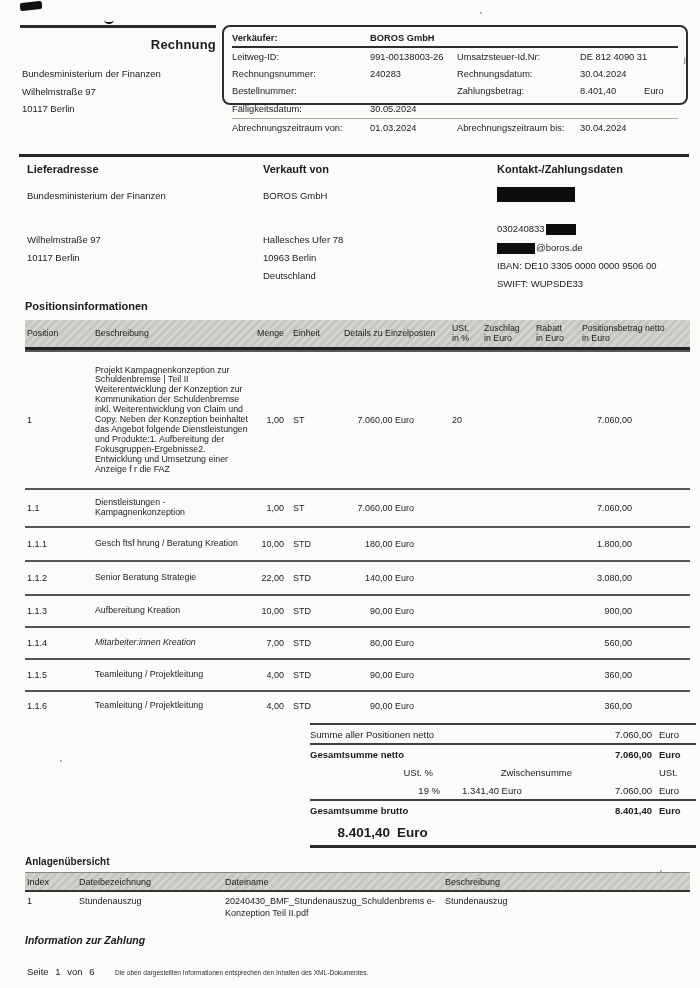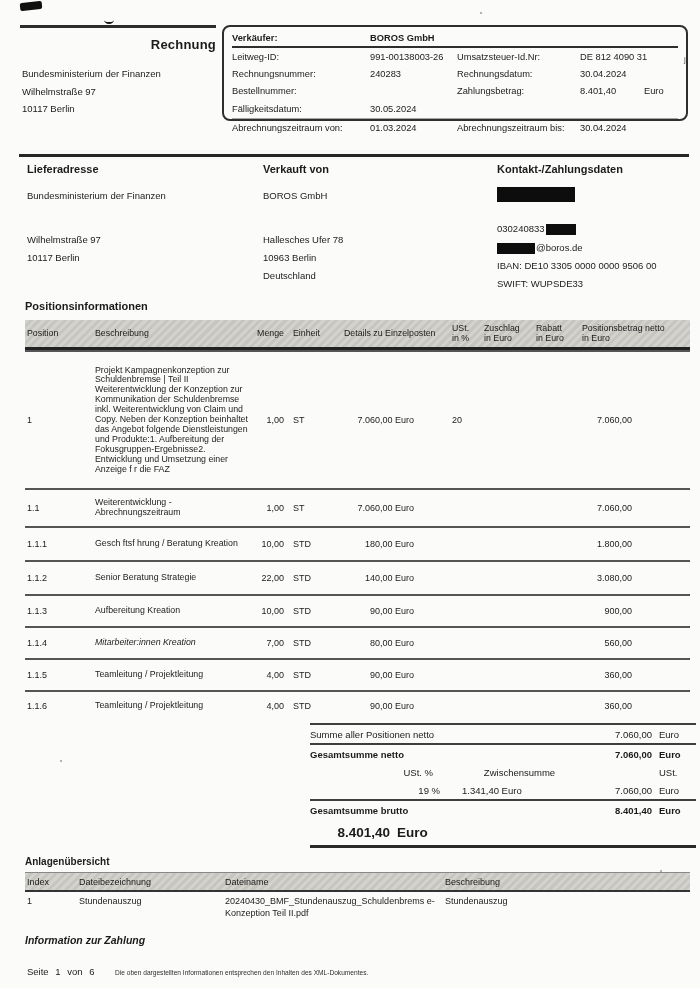--- a/index.html
+++ b/index.html
@@ -14,21 +14,21 @@
   .speck{position:absolute;background:#9a9a94;border-radius:50%;}
 
   
   .scribble{position:absolute;left:20px;top:2px;width:22px;height:8px;background:#101010;transform:rotate(-6deg);border-radius:2px;}
   .hand-mark{position:absolute;left:104px;top:16px;width:10px;height:6px;border-bottom:2px solid #141414;border-radius:50%;}
   .recipient-block{position:absolute;left:20px;top:25px;width:196px;border-top:3px solid #2c2c2c;}
   .doc-title{font-size:13px;font-weight:bold;margin:9px 0 0 2px;letter-spacing:.2px;text-align:right;}
   .recipient-lines{margin-top:13px;font-size:9.5px;line-height:17.5px;padding-left:2px;}
 
   
-  .seller-box{position:absolute;left:222px;top:25px;width:466px;height:96px;border:2px solid #2e2e2e;border-radius:8px;box-sizing:border-box;padding:0 8px;font-size:9.3px;}
+  .seller-box{position:absolute;left:222px;top:25px;width:466px;height:80px;border:2px solid #2e2e2e;border-radius:8px;box-sizing:border-box;padding:0 8px;font-size:9.3px;}
   .sb-row{position:relative;height:17.4px;}
   .sb-row.first{height:21px;border-bottom:2px solid #2e2e2e;padding-top:3px;box-sizing:border-box;}
   .sb-row.last{height:20px;border-top:1px solid #a8a8a2;padding-top:3px;box-sizing:border-box;}
   .sb-row span{position:absolute;top:50%;transform:translateY(-50%);white-space:nowrap;}
   .sb-row.first span{top:60%;}
   .bl{left:0;} .bv{left:138px;} .rl{left:225px;} .rv{left:348px;} .ru{left:412px;}
   .bold{font-weight:bold;}
 
   
   .rule-main{position:absolute;left:19px;top:154px;width:670px;height:3px;background:#262626;}
@@ -62,21 +62,21 @@
   .italic{font-style:italic;}
 
   
   .summary{position:absolute;left:310px;top:723px;width:386px;font-size:9.5px;}
   .sum-row{display:flex;align-items:center;height:18px;}
   .sum-row .lab{flex:1;}
   .sum-row .amt{width:80px;text-align:right;white-space:nowrap;}
   .sum-row .cur{width:44px;padding-left:7px;box-sizing:border-box;}
   .bt{border-top:2px solid #3e3e3e;}
   .sum-ust-head .p1{width:123px;text-align:right;}
-  .sum-ust-head .p2{margin-left:34px;flex:1;text-align:center;}
+  .sum-ust-head .p2{margin-left:34px;flex:1;text-align:right;}
   .sum-ust-vals .p1{width:130px;text-align:right;}
   .sum-ust-vals .p2{margin-left:22px;flex:1;text-align:left;}
   .due-row{height:26px;font-size:13.5px;font-weight:bold;border-bottom:3px solid #2a2a2a;}
   .due-row .cur{width:48px;}
 
   
   .attach{position:absolute;left:25px;top:856px;width:665px;font-size:9px;}
   .attach h3{font-size:10px;font-weight:bold;margin:0 0 5px 0;}
   .att-grid{display:grid;grid-template-columns:52px 146px 220px 247px;box-sizing:border-box;}
   .att-head{height:20px;align-items:center;background:repeating-linear-gradient(135deg,#d3d2cc 0 3px,#c6c5bf 3px 6px);border-top:1px solid #888;border-bottom:2px solid #333;font-size:9px;}
@@ -205,21 +205,21 @@
       <div class="c c-einheit">ST</div>
       <div class="c c-details">7.060,00 Euro</div>
       <div class="c c-ust">20</div>
       <div class="c"></div>
       <div class="c"></div>
       <div class="c c-betrag">7.060,00</div>
     </div>
 
     <div class="grid-row pos-row h38">
       <div class="c c-pos">1.1</div>
-      <div class="c c-desc">Weiterentwicklung - Abrechnungszeitraum</div>
+      <div class="c c-desc">Dienstleistungen - Kampagnenkonzeption</div>
       <div class="c c-menge">1,00</div>
       <div class="c c-einheit">ST</div>
       <div class="c c-details">7.060,00 Euro</div>
       <div class="c c-ust"></div>
       <div class="c"></div>
       <div class="c"></div>
       <div class="c c-betrag">7.060,00</div>
     </div>
 
     <div class="grid-row pos-row h34">

